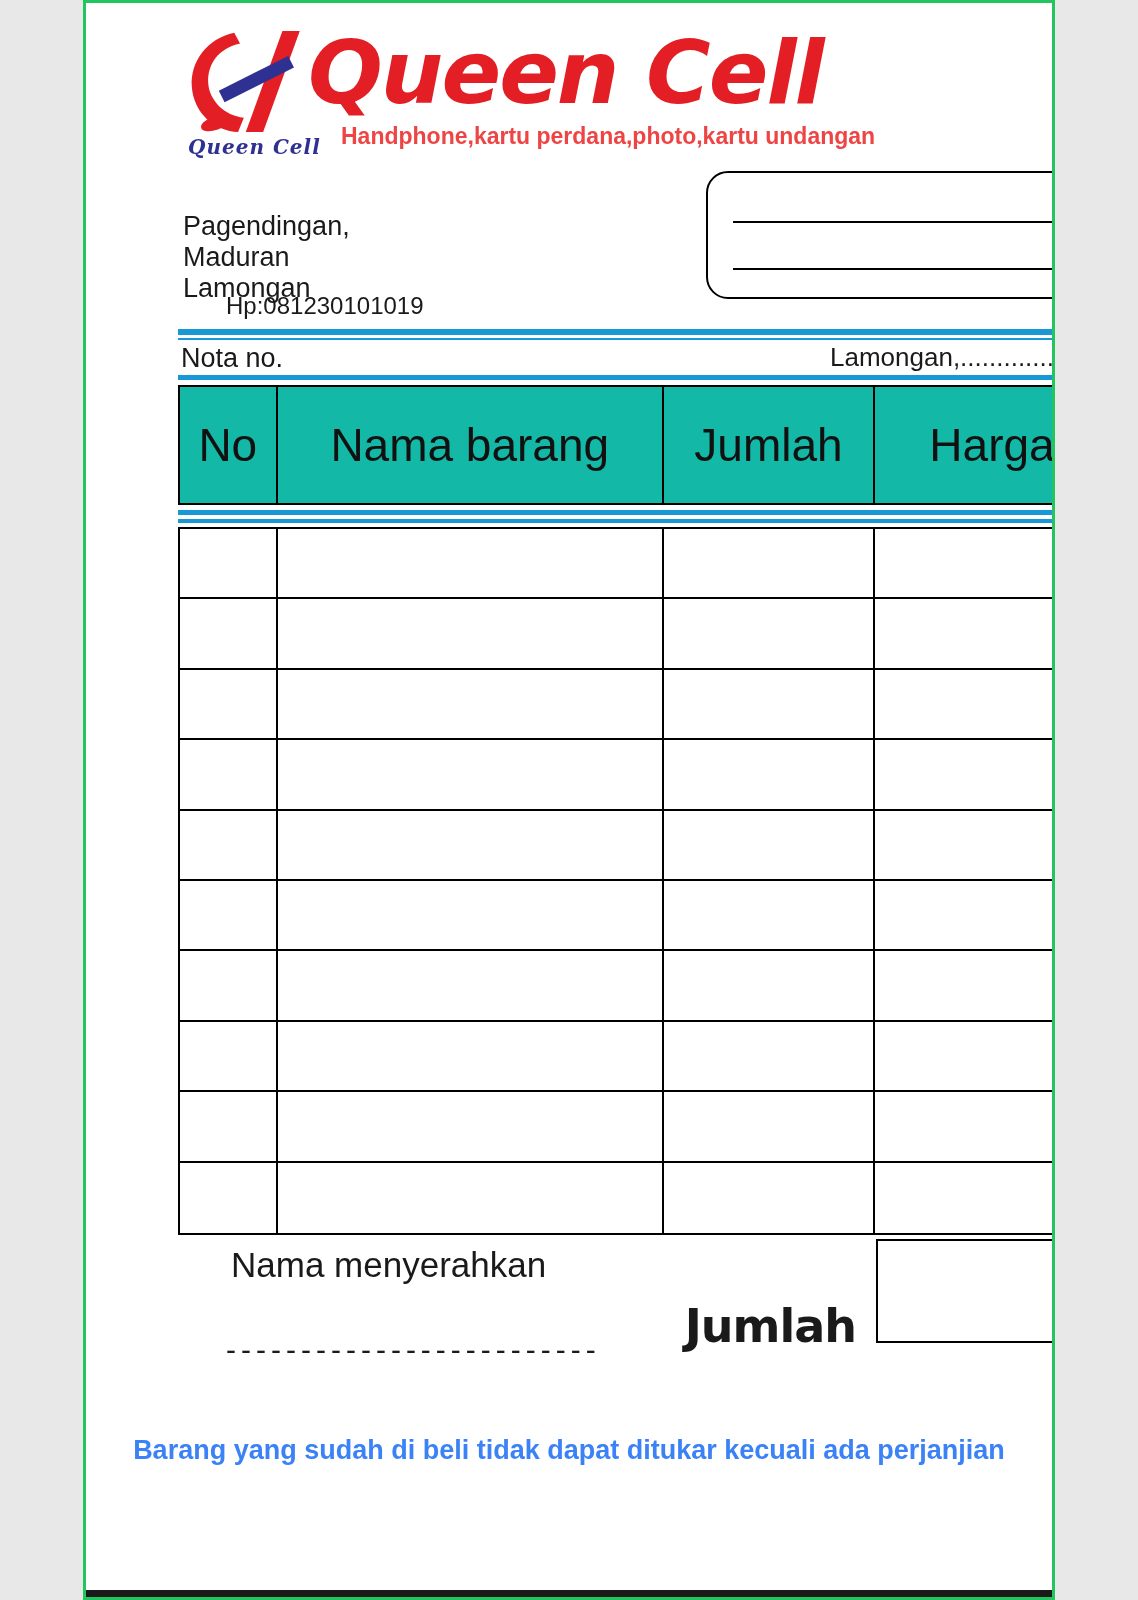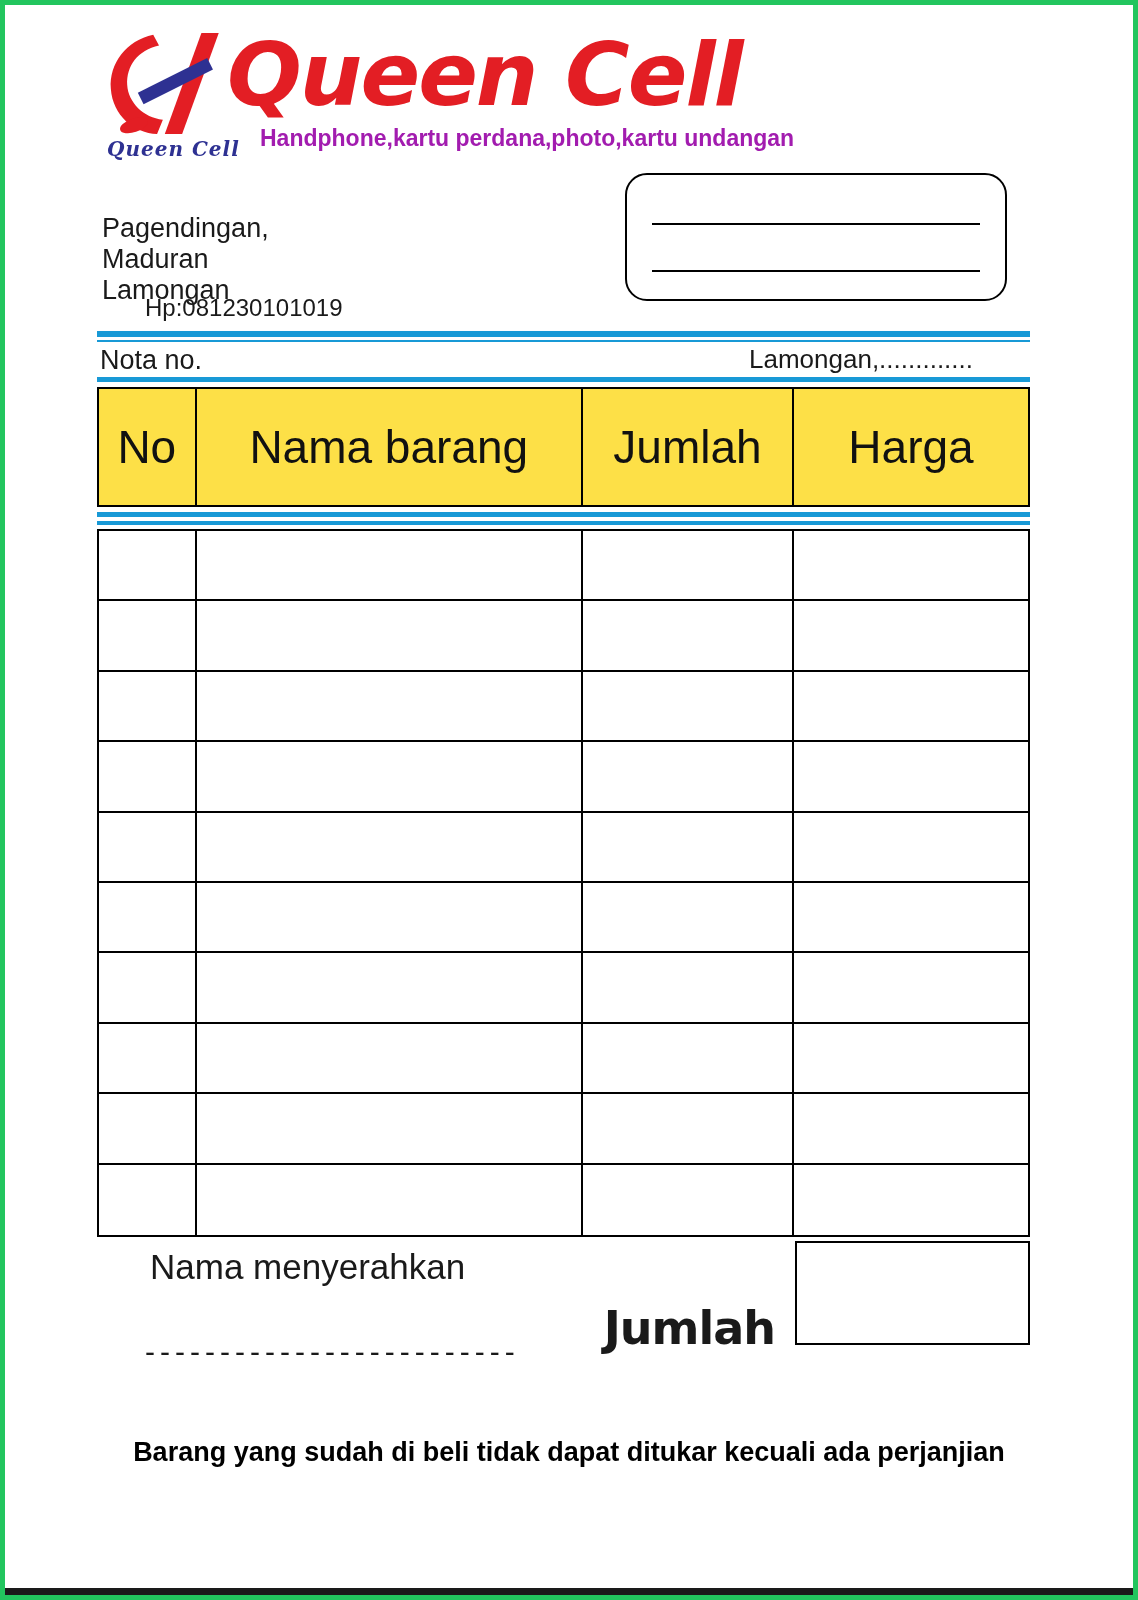--- a/index.html
+++ b/index.html
@@ -3,45 +3,45 @@
 <meta charset="utf-8">
 <style>
   * { margin:0; padding:0; box-sizing:border-box; }
   body {
     background:#e8e8e8;
     font-family:"Liberation Sans", sans-serif;
     color:#1a1a1a;
   }
   .page {
     position:relative;
-    width:1138px; height:1600px;
+    width:972px; height:1600px;
     margin:0 auto;
     background:#ffffff;
-    border:5px solid #22c55e;
+    border:3px solid #22c55e;
     overflow:hidden;
   }
   .abs { position:absolute; }
 
   
   .logo-icon { left:100px; top:26px; width:135px; height:106px; }
   .brand {
     left:222px; top:18px;
     font-family:"DejaVu Sans", sans-serif;
     font-size:88px; font-weight:bold; font-style:italic;
     color:#e31e24; letter-spacing:-2px; white-space:nowrap;
   }
   .logo-script {
     left:102px; top:132px;
     font-family:"DejaVu Serif", serif;
     font-size:20px; font-weight:bold; font-style:italic;
     color:#2e3192; letter-spacing:1px;
   }
   .tagline {
     left:255px; top:120px;
-    font-size:23px; font-weight:600; color:#a21caf; white-space:nowrap;
+    font-size:23px; font-weight:600; color:#ef4444; white-space:nowrap;
   }
   .address {
     left:97px; top:208px; width:270px;
     font-size:27px; line-height:1.15; 
   }
   .phone { left:140px; top:289px; font-size:24px; }
 
   .note-box {
     left:620px; top:168px; width:382px; height:128px;
     border:2px solid #000; border-radius:22px;
@@ -53,21 +53,21 @@
   
   .band { left:92px; width:933px; background:#1899d6; }
 
   .nota-no   { left:95px;  top:340px; font-size:27px; }
   .city-date { left:744px; top:339px; font-size:26px; }
 
   
   .thead {
     left:92px; top:382px; width:933px; height:120px;
     display:grid; grid-template-columns:98fr 388fr 212fr 235fr;
-    border:2px solid #000; background:#fde047;
+    border:2px solid #000; background:#14b8a6;
   }
   .thead .hcell {
     border-right:2px solid #000;
     display:flex; align-items:center; justify-content:center;
     font-size:46px; color:#111;
   }
   .thead .hcell:last-child { border-right:none; }
 
   .tbody {
     left:92px; top:524px; width:933px; height:708px;
@@ -89,21 +89,21 @@
     left:560px; top:1296px; width:210px;
     font-size:46px; font-weight:bold; text-align:right;
     font-family:"DejaVu Sans", sans-serif; letter-spacing:-1px;
   }
   .sig-line {
     left:140px; top:1330px;
     font-size:30px; letter-spacing:5px; white-space:nowrap;
   }
   .disclaimer {
     left:0; top:1432px; width:100%;
-    text-align:center; font-size:27px; font-weight:bold; color:#000000;
+    text-align:center; font-size:27px; font-weight:bold; color:#3b82f6;
   }
   .bottom-edge { left:0; bottom:0; width:100%; height:7px; background:#1a1a1a; }
 </style>
 </head>
 <body>
 
 <div class="page">
 
   <div class="abs logo-icon">
     <svg viewBox="0 0 140 110" width="135" height="106" aria-hidden="true">

